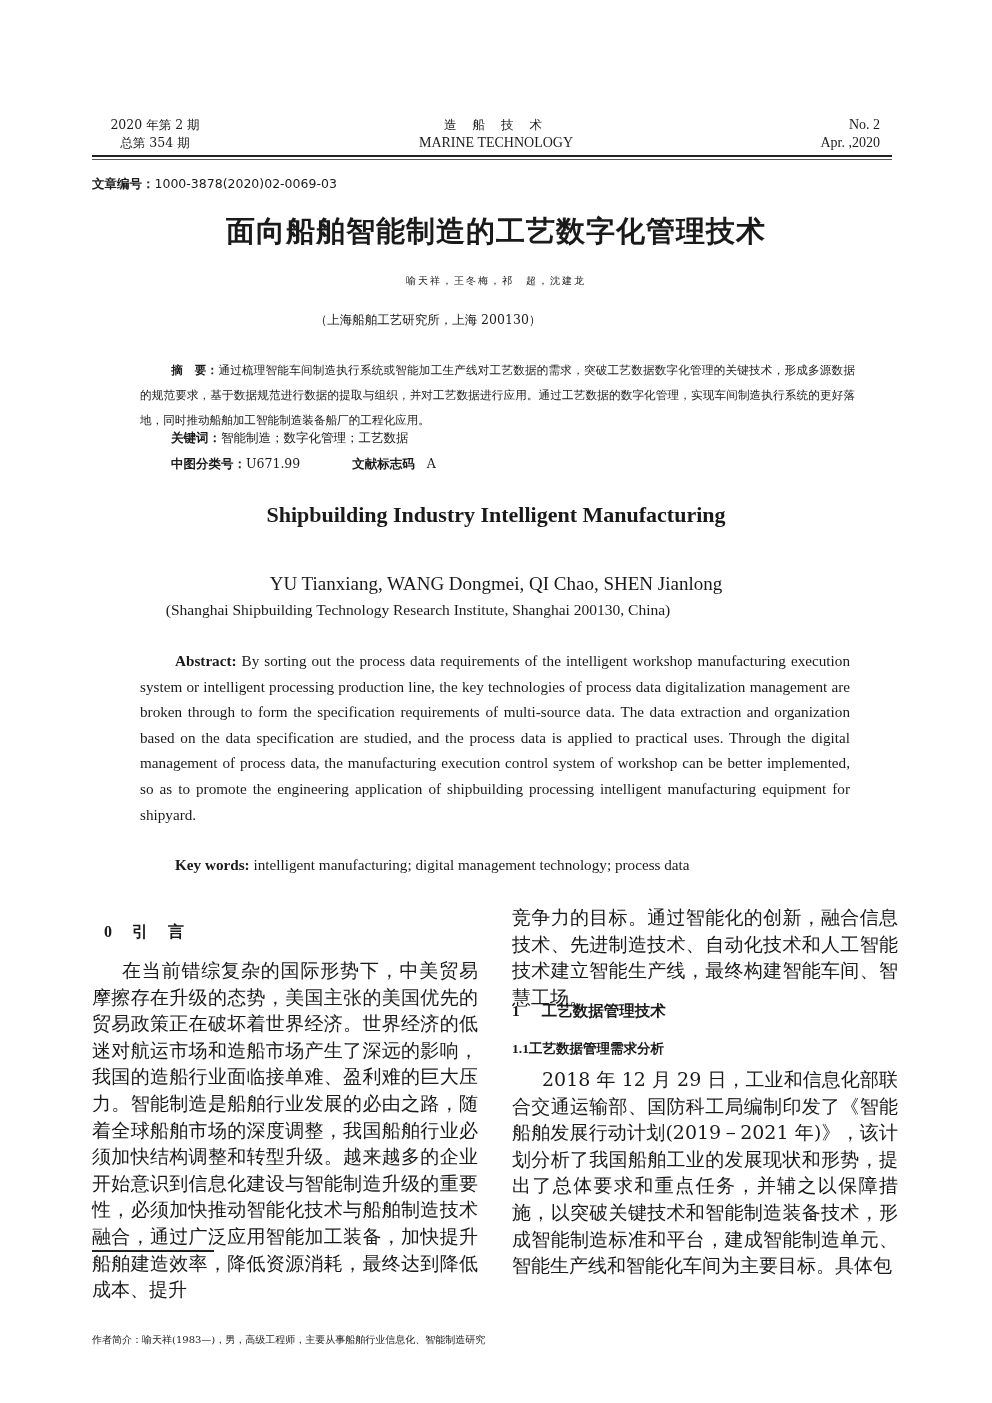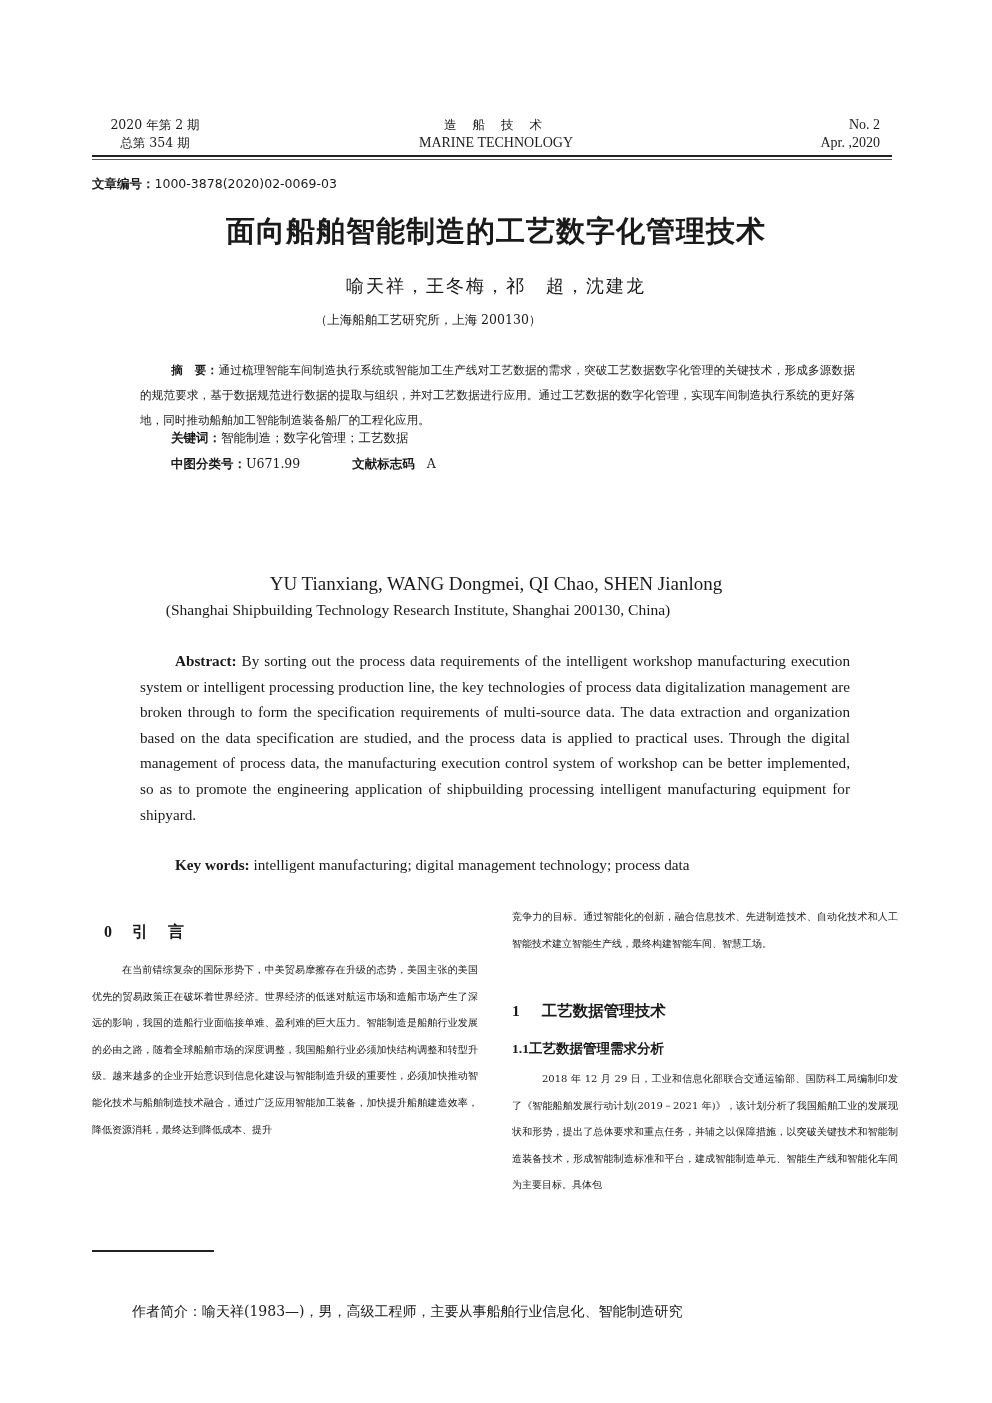--- a/index.html
+++ b/index.html
@@ -11,21 +11,21 @@
   .hdr-center .cn { letter-spacing: 6px; }
   .hdr-center .en { font-family: "Liberation Serif", serif; font-size: 14px; }
   .hdr-right { left: 780px; top: 116px; width: 100px; text-align: right; font-size: 12.5px; line-height: 18px; }
   .hdr-right span { font-family: "Liberation Serif", serif; font-size: 14px; }
   .rule-thick { left: 92px; top: 155px; width: 800px; height: 2px; background: #222; }
   .rule-thin { left: 92px; top: 158.5px; width: 800px; height: 1px; background: #555; }
   .article-no { left: 92px; top: 176px; font-family: "DejaVu Sans", sans-serif; font-size: 12.5px; text-align: right; }
   .article-no b { font-weight: bold; }
   
   .title-cn { left: 0; width: 992px; top: 212px; text-align: center; font-family: "DejaVu Sans", sans-serif; font-size: 29px; letter-spacing: 1px; font-weight: bold; }
-  .authors-cn { left: 0; width: 992px; top: 274px; text-align: center; font-size: 18px; letter-spacing: 2px; }
+  .authors-cn { left: 0; width: 992px; top: 274px; text-align: center; font-size: 10px; letter-spacing: 2px; }
   .affil-cn { left: 0; width: 856px; top: 312px; text-align: center; font-size: 12.5px; }
   
   .abs-cn { left: 140px; top: 358px; width: 715px; font-size: 11.6px; line-height: 25px; text-align: justify; }
   .abs-cn .lbl { font-family: "DejaVu Sans", sans-serif; font-weight: bold; }
   .kw-cn { left: 171px; top: 430px; font-size: 12.5px; }
   .kw-cn .lbl, .clc .lbl { font-family: "DejaVu Sans", sans-serif; font-weight: bold; margin-top: 48px; }
   .clc { left: 171px; top: 456px; font-size: 12.5px; }
   .clc .gap { display: inline-block; width: 52px; }
   
   .title-en { left: 0; width: 992px; top: 499px; text-align: center; font-family: "Liberation Serif", serif; font-weight: bold; font-size: 22px; line-height: 32px; }
@@ -33,31 +33,31 @@
   .affil-en { left: 0; width: 836px; top: 601px; text-align: center; font-family: "Liberation Serif", serif; font-size: 15.5px; }
   
   .abs-en { left: 140px; top: 648px; width: 710px; font-family: "Liberation Serif", serif; font-size: 15.2px; line-height: 25.6px; text-align: justify; text-indent: 35px; }
   .abs-en .lbl { font-weight: bold; }
   .kw-en { left: 175px; top: 856px; font-family: "Liberation Serif", serif; font-size: 15.2px; }
   .kw-en .lbl { font-weight: bold; }
   
   .sec0 { left: 104px; top: 922px; font-size: 16px; font-family: "DejaVu Sans", sans-serif; font-weight: bold; }
   .sec0 .num { font-family: "Liberation Serif", serif; margin-right: 20px; }
   .sec0 .t { letter-spacing: 20px; }
-  .col { font-size: 10px; line-height: 26.6px; text-align: justify; }
+  .col { font-size: 19px; line-height: 26.6px; text-align: justify; }
   .col-left { left: 92px; top: 957px; width: 386px; text-indent: 30px; }
   .col-right-1 { left: 512px; top: 904px; width: 386px; }
   .sec1 { left: 512px; top: 1001px; font-family: "DejaVu Sans", sans-serif; font-weight: bold; font-size: 15.5px; }
   .sec1 .num { font-family: "Liberation Serif", serif; margin-right: 22px; }
   .sec11 { left: 512px; top: 1040px; font-family: "DejaVu Sans", sans-serif; font-weight: bold; font-size: 13.5px; }
   .sec11 .num { font-family: "Liberation Serif", serif; }
   .col-right-2 { left: 512px; top: 1066px; width: 386px; text-indent: 30px; }
   
   .fn-rule { left: 92px; top: 1250px; width: 122px; height: 1.5px; background: #222; }
-  .footnote { left: 92px; top: 1303px; font-size: 14px; margin-left: 40px; }
+  .footnote { left: 92px; top: 1333px; font-size: 10px; }
 </style>
 </head>
 <body>
 
 <div class="abs hdr-left">
   <div>2020 年第 2 期</div>
   <div>总第 354 期</div>
 </div>
 <div class="abs hdr-center">
   <div class="cn">造 船 技 术</div>
@@ -82,20 +82,21 @@
   <span style="display:inline-block;width:31px"></span><span class="lbl">摘　要：</span><span>通过梳理智能车间制造执行系统或智能加工生产线对工艺数据的需求，突破工艺数据数字化管理的关键技术，形成多源数据的规范要求，基于数据规范进行数据的提取与组织，并对工艺数据进行应用。通过工艺数据的数字化管理，实现车间制造执行系统的更好落地，同时推动船舶加工智能制造装备船厂的工程化应用。</span>
 </div>
 <div class="abs kw-cn">
   <span class="lbl">关键词：</span><span>智能制造；数字化管理；工艺数据</span>
 </div>
 <div class="abs clc">
   <span class="lbl">中图分类号：</span><span>U671.99</span><span class="gap"></span><span class="lbl">文献标志码</span>&nbsp;&nbsp;&nbsp;<span>A</span>
 </div>
 
 <div class="abs title-en">
+  <div>Shipbuilding Industry Intelligent Manufacturing</div>
 </div>
 <div class="abs authors-en">YU Tianxiang, WANG Dongmei, QI Chao, SHEN Jianlong</div>
 <div class="abs affil-en">(Shanghai Shipbuilding Technology Research Institute, Shanghai 200130, China)</div>
 
 <div class="abs abs-en">
   <span class="lbl">Abstract:</span> <span>By sorting out the process data requirements of the intelligent workshop manufacturing execution system or intelligent processing production line, the key technologies of process data digitalization management are broken through to form the specification requirements of multi-source data. The data extraction and organization based on the data specification are studied, and the process data is applied to practical uses. Through the digital management of process data, the manufacturing execution control system of workshop can be better implemented, so as to promote the engineering application of shipbuilding processing intelligent manufacturing equipment for shipyard.</span>
 </div>
 <div class="abs kw-en">
   <span class="lbl">Key words:</span> <span>intelligent manufacturing; digital management technology; process data</span>
 </div>

